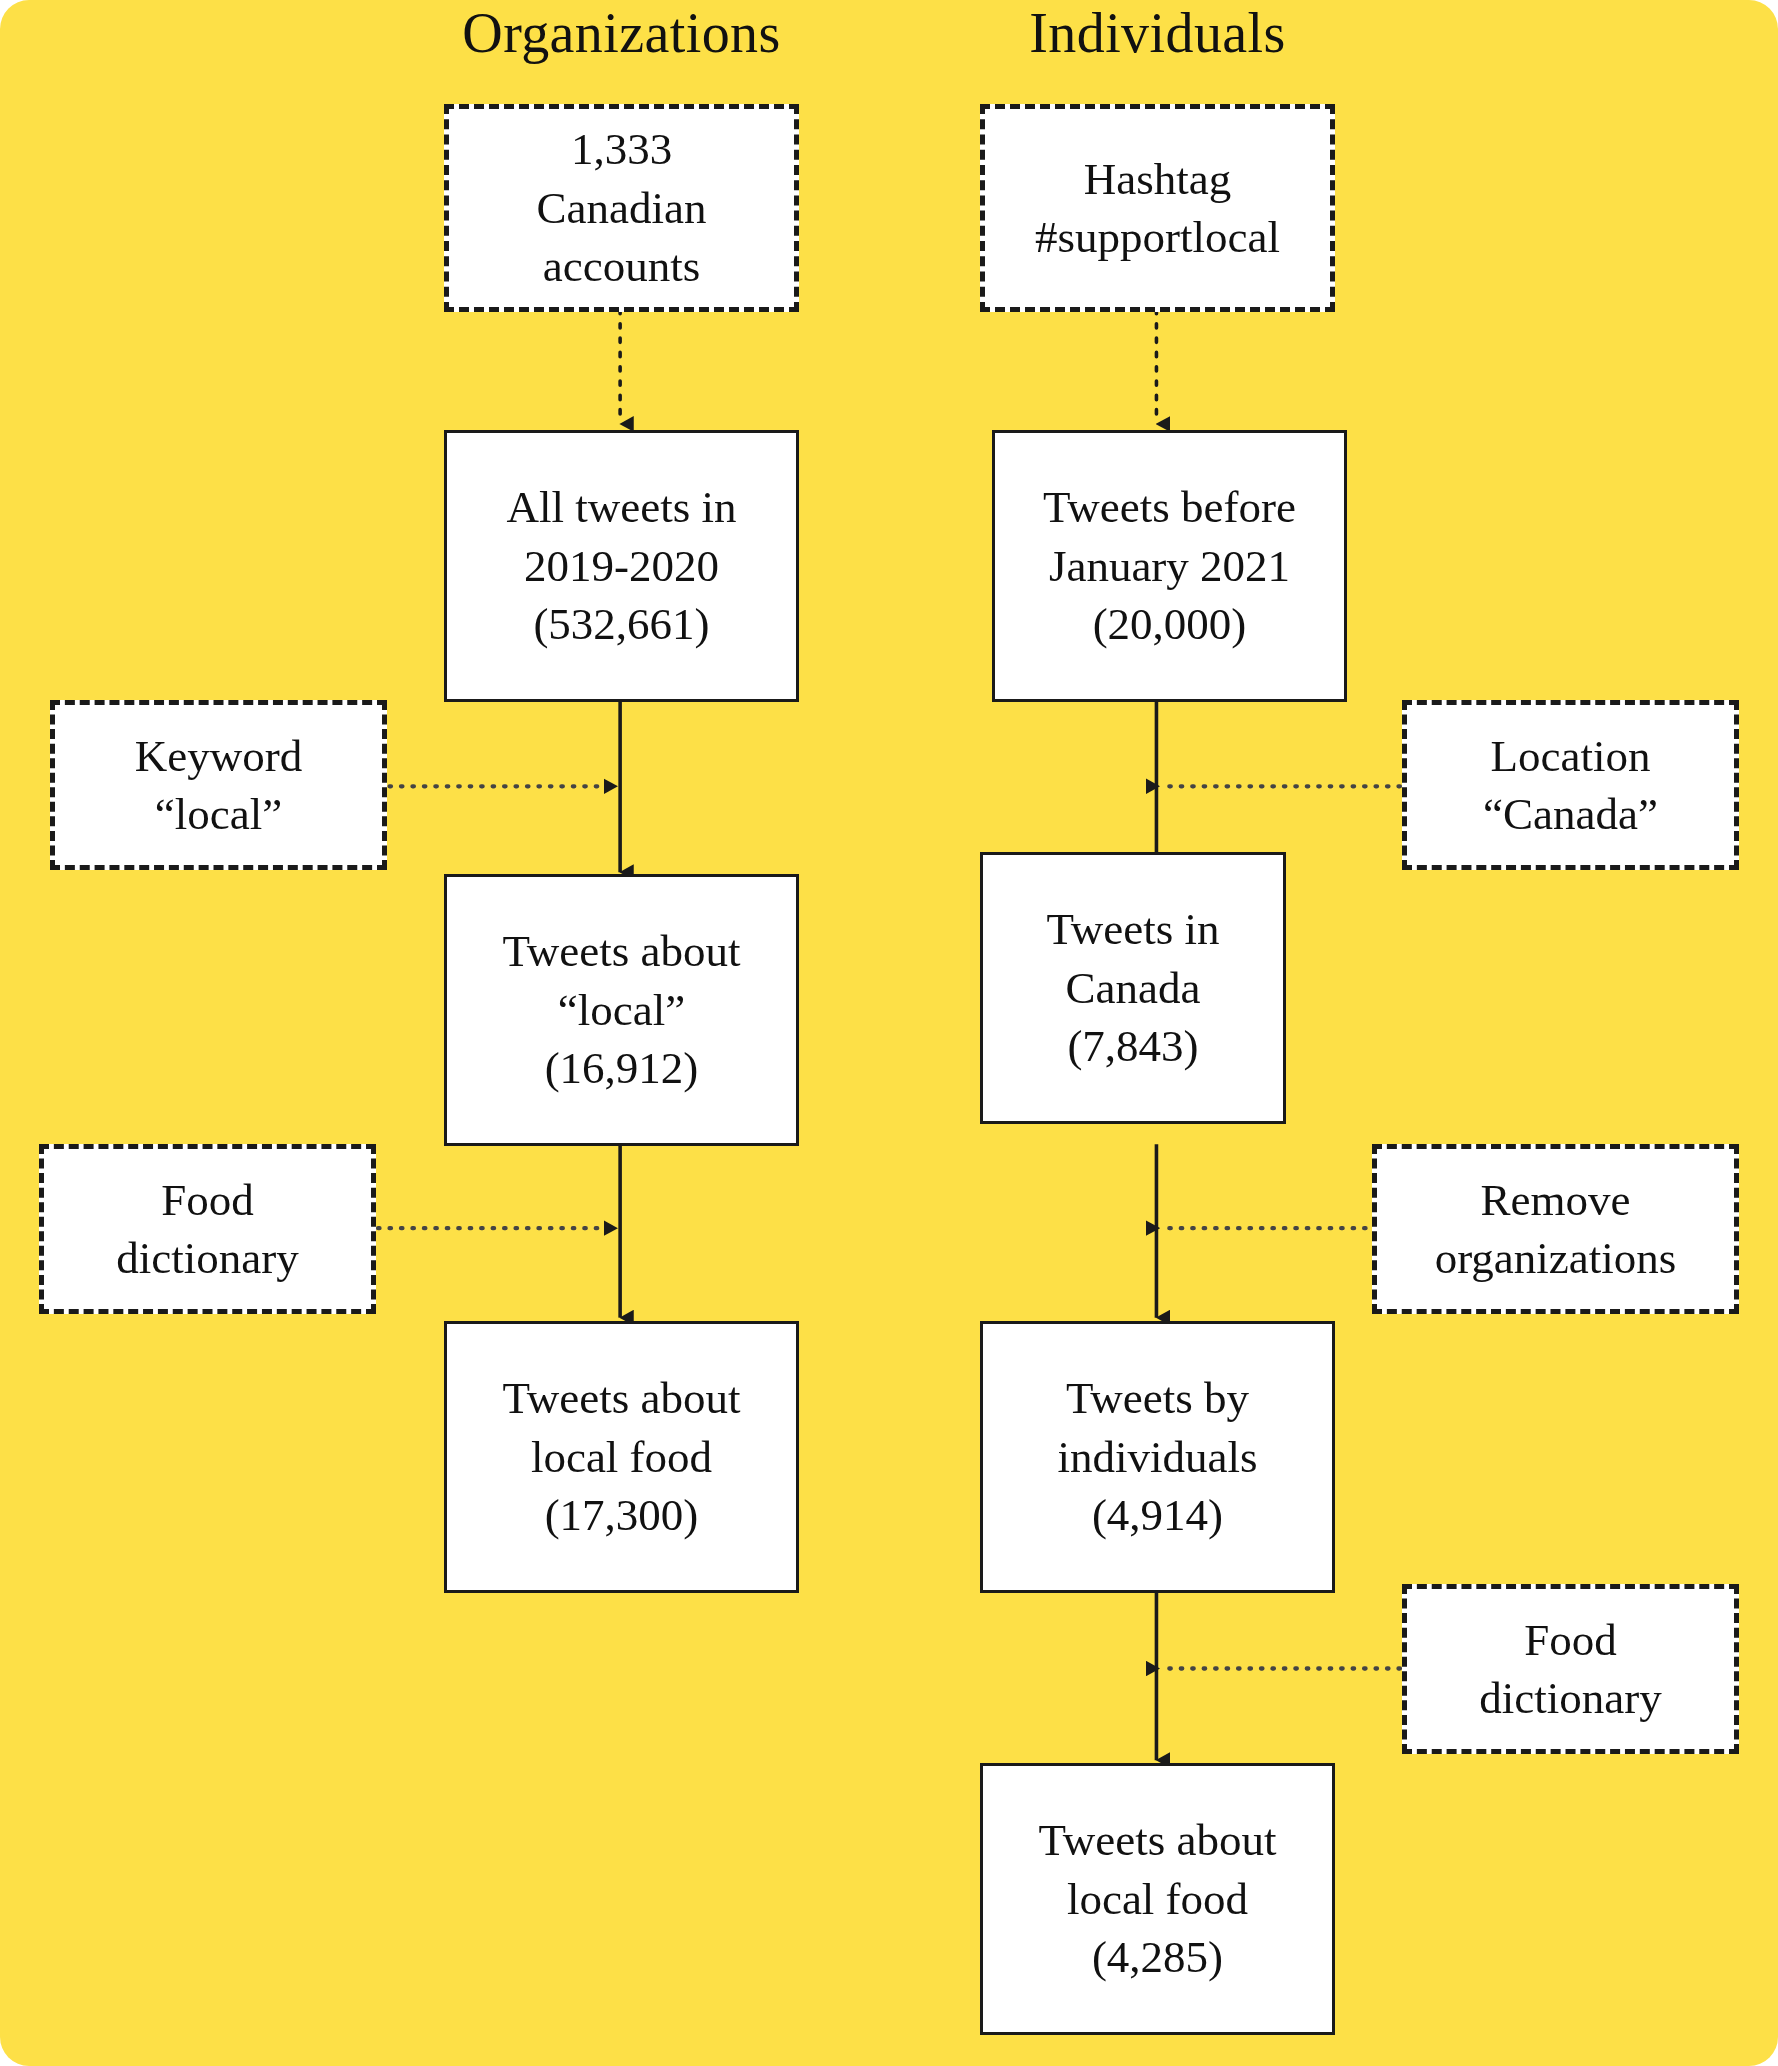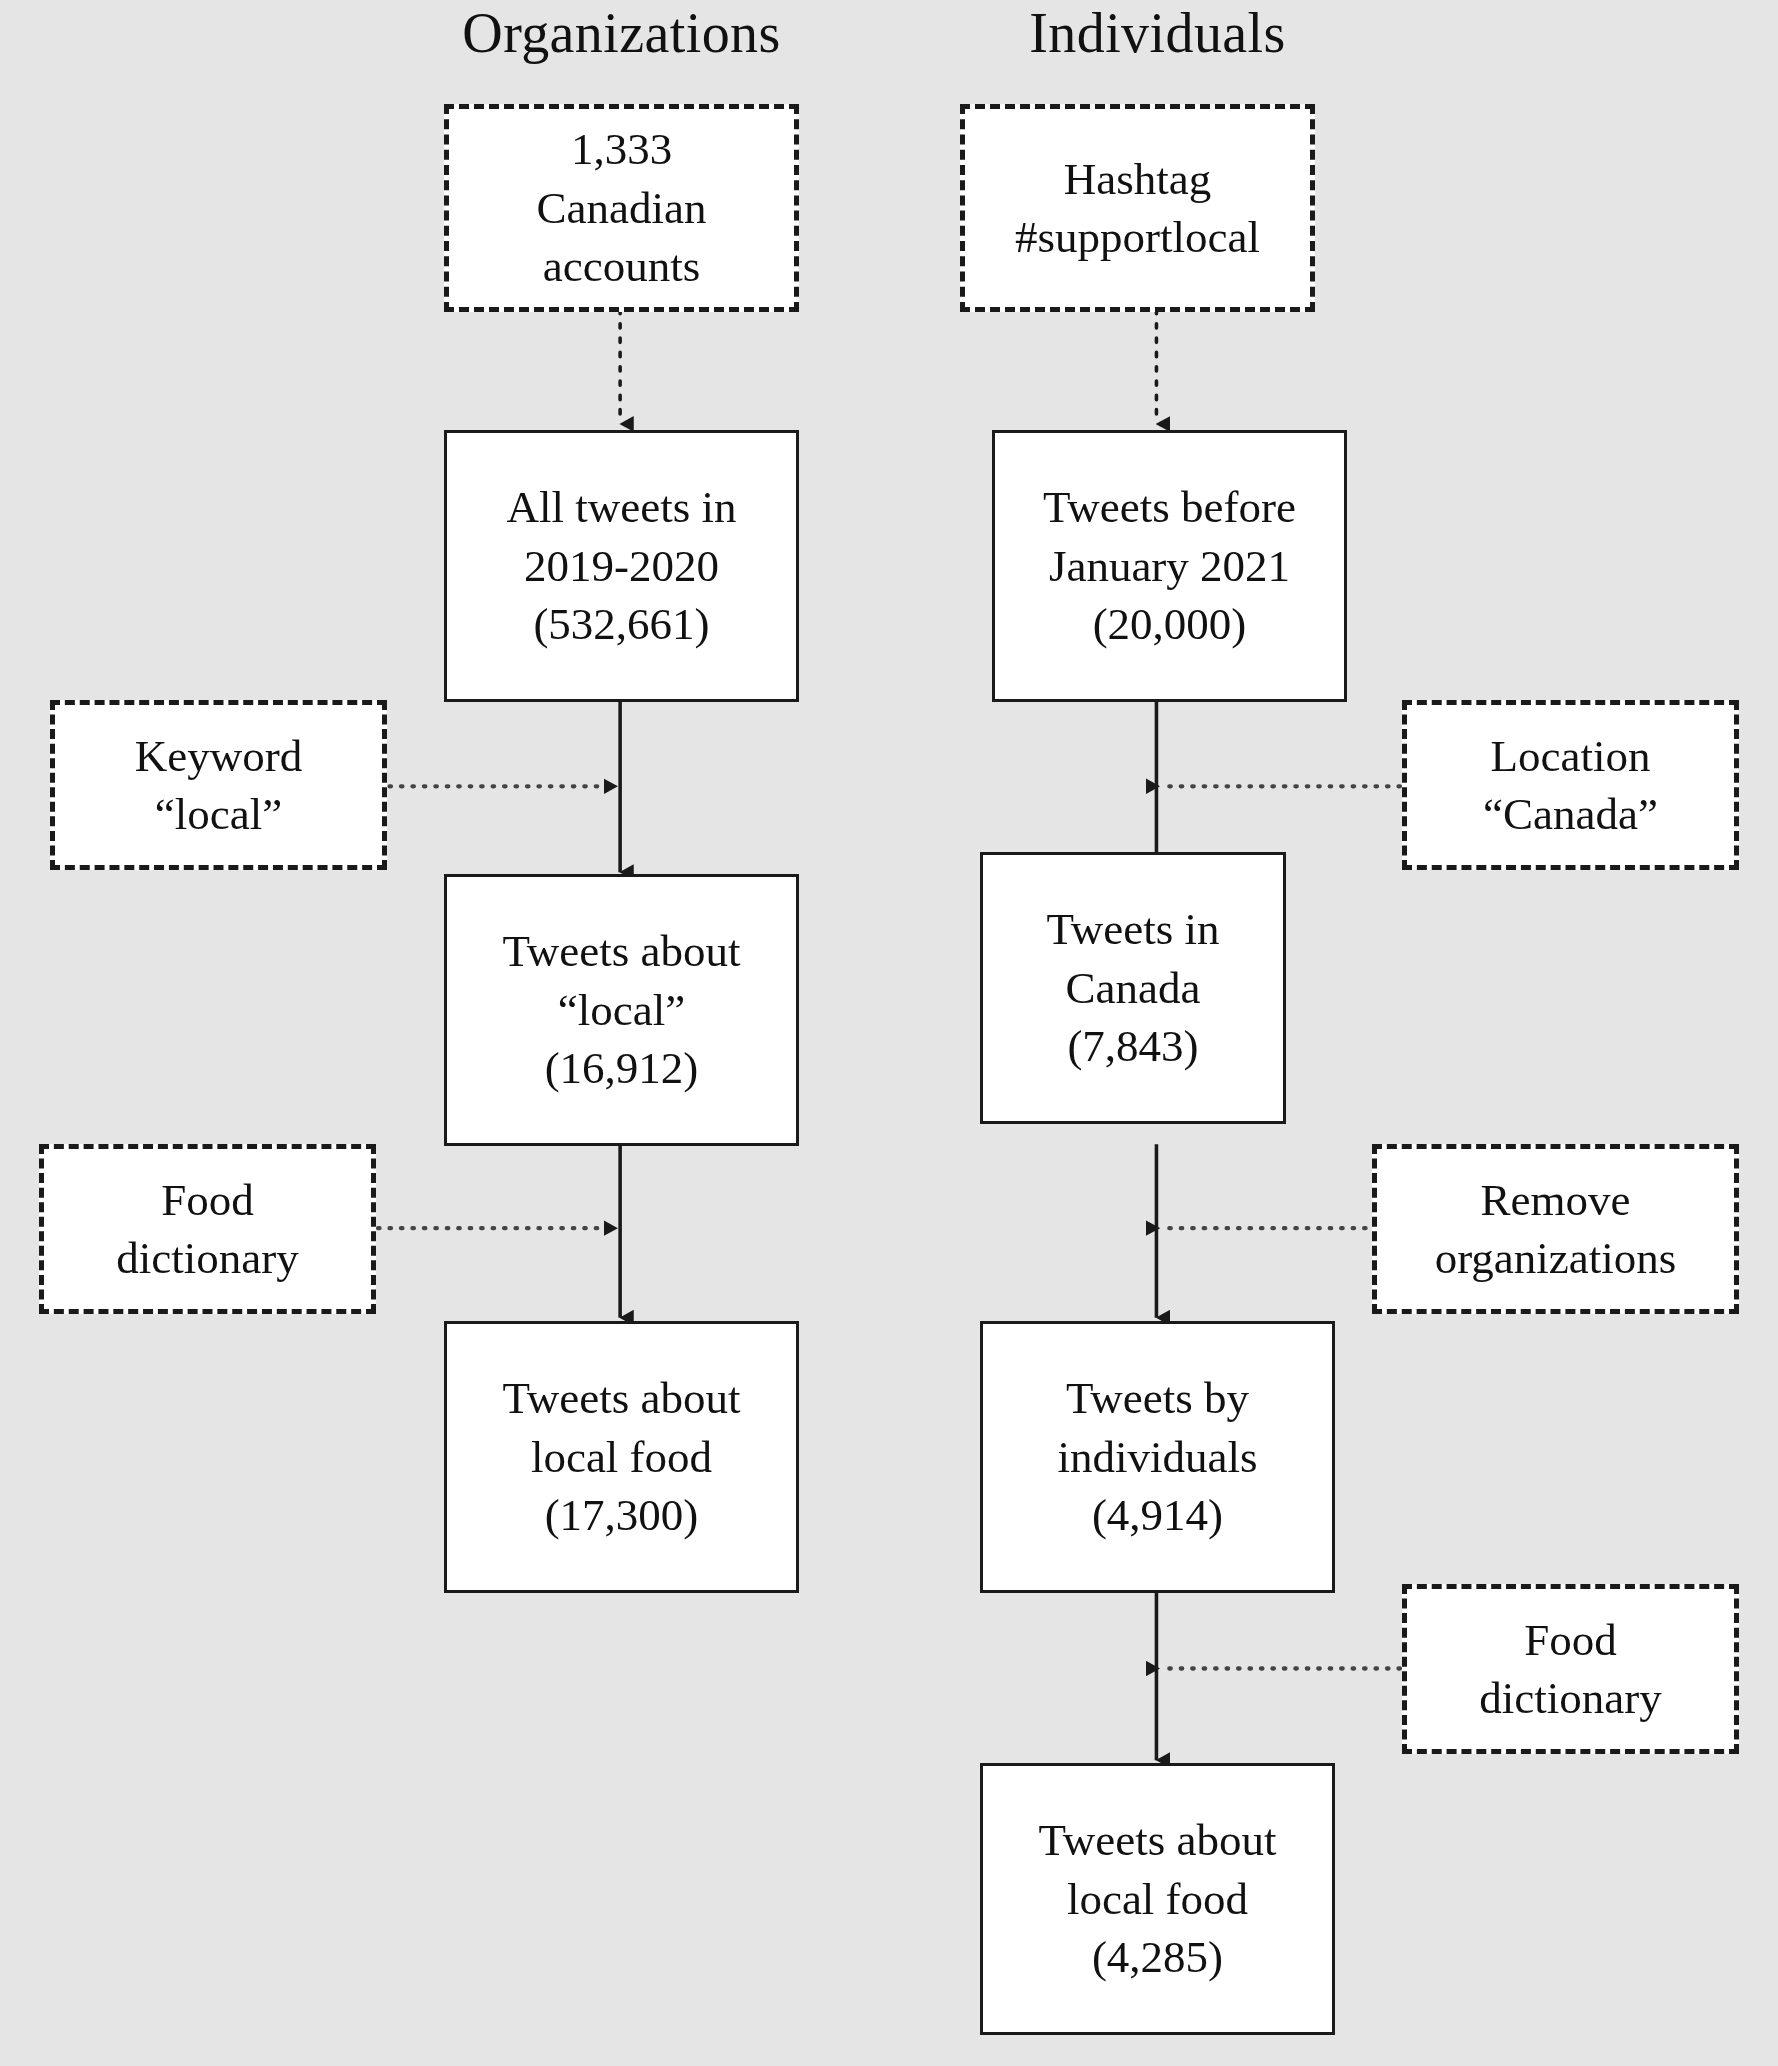--- a/index.html
+++ b/index.html
@@ -11,21 +11,22 @@
     width: 1778px;
     height: 2066px;
     font-family: "Liberation Serif", "DejaVu Serif", serif;
     color: #111111;
     overflow: hidden;
   }
   #stage {
     position: relative;
     width: 1778px;
     height: 2066px;
-    background: #e5e5e5;
+    background: #fde047;
+    border-radius: 29px;
   }
   #wires {
     position: absolute;
     left: 0;
     top: 0;
     width: 1778px;
     height: 2066px;
     pointer-events: none;
   }
   .col-header {
@@ -139,21 +140,21 @@
     <span class="ln">“local”</span>
     <span class="ln">(16,912)</span>
   </div>
 
   <div class="node solid" style="left:444px; top:1321px; width:355px; height:272px;">
     <span class="ln">Tweets about</span>
     <span class="ln">local food</span>
     <span class="ln">(17,300)</span>
   </div>
 
-  <div class="node dashed" style="left:960px; top:104px; width:355px; height:208px;">
+  <div class="node dashed" style="left:980px; top:104px; width:355px; height:208px;">
     <span class="ln">Hashtag</span>
     <span class="ln">#supportlocal</span>
   </div>
 
   <div class="node solid" style="left:980px; top:430px; width:355px; height:272px;margin-left:12px;">
     <span class="ln">Tweets before</span>
     <span class="ln">January 2021</span>
     <span class="ln">(20,000)</span>
   </div>
 

